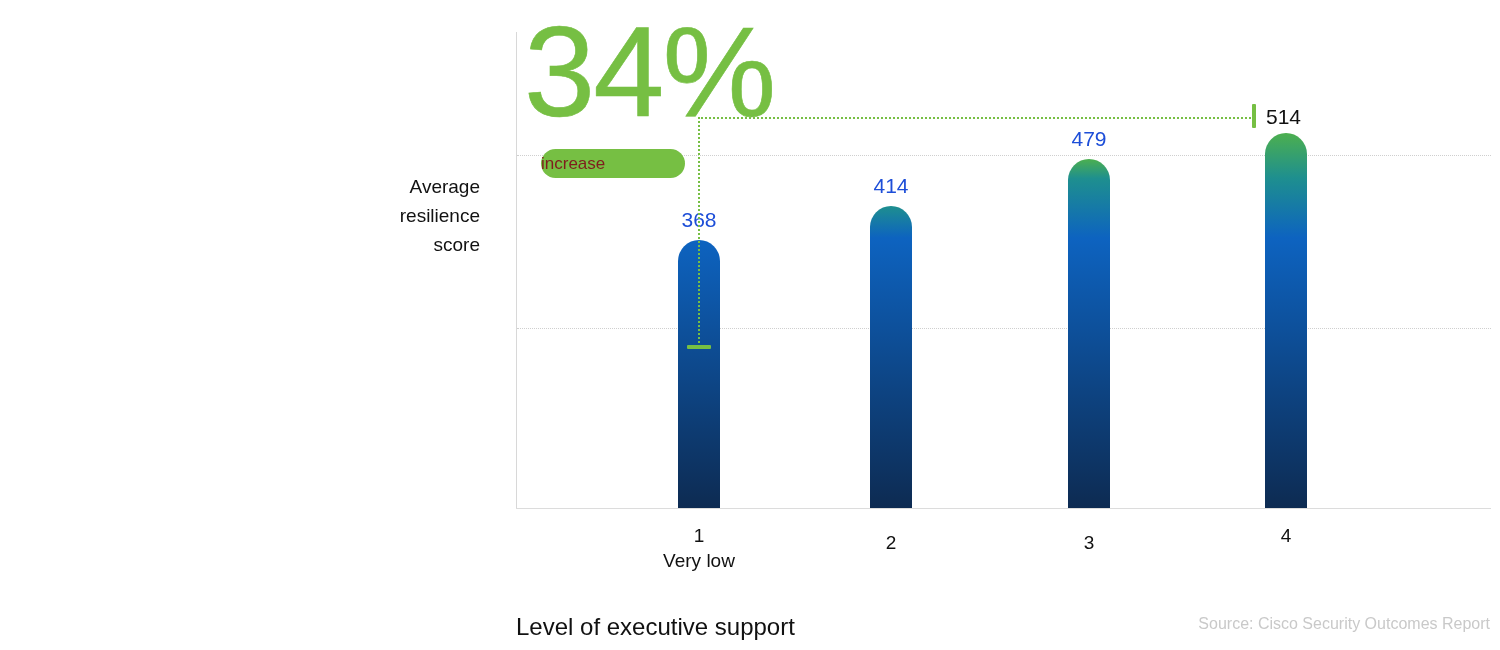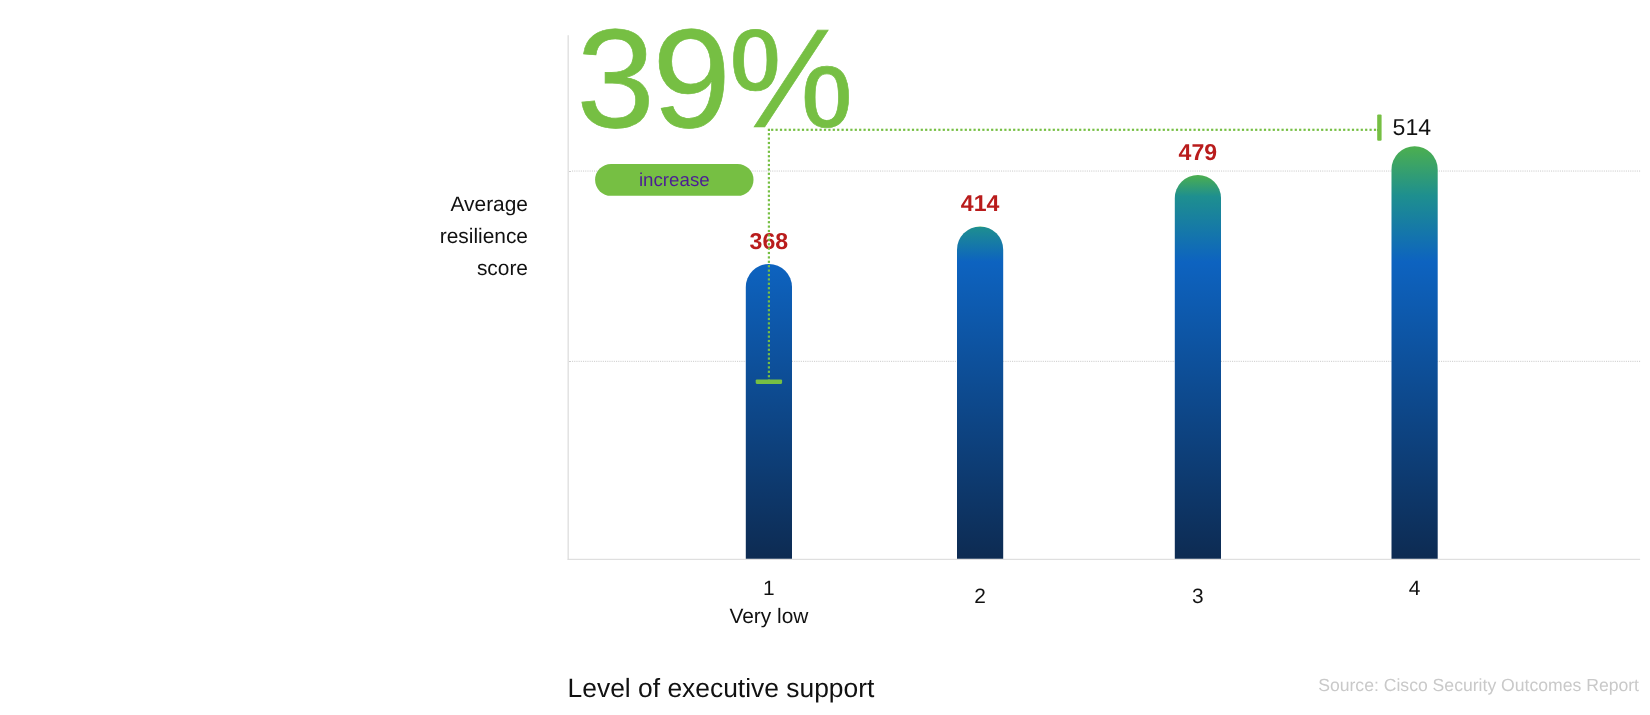--- a/index.html
+++ b/index.html
@@ -68,22 +68,21 @@
     border-top-left-radius: 21px;
     border-top-right-radius: 21px;
   }
 
   
   .bar-value {
     position: absolute;
     width: 120px;
     text-align: center;
     font-size: 21px;
-    color: #b91c1c;
-    font-weight: bold;
+    color: #1d4ed8;
   }
 
   
   .cat {
     position: absolute;
     width: 200px;
     text-align: center;
     font-size: 19px;
     color: #111111;
   }
@@ -103,24 +102,23 @@
     -webkit-text-stroke: 0.6px #76bf43;
   }
   .callout-pill {
     position: absolute;
     left: 541px;
     top: 149px;
     width: 144px;
     height: 29px;
     border-radius: 15px;
     background: #76bf43;
-    color: #4c1d95;
+    color: #7f1d1d;
     font-size: 17px;
     line-height: 29px;
-    text-align: center;
   }
 
   
   .conn-v {
     position: absolute;
     left: 698px;
     top: 117px;
     width: 0;
     height: 230px;
     border-left: 2px dotted #76bf43;
@@ -214,19 +212,19 @@
   <div class="cat" id="cat-3" style="left: 1186px; top: 524px;">
     <span class="num">4</span>
   </div>
 
   <div class="conn-cap-start"></div>
   <div class="conn-v"></div>
   <div class="conn-h"></div>
   <div class="conn-cap-end"></div>
   <div class="conn-end-value">514</div>
 
-  <div class="callout-pct">39%</div>
+  <div class="callout-pct">34%</div>
   <div class="callout-pill">increase</div>
 
   <div class="x-caption">Level of executive support</div>
   <div class="source">Source: Cisco Security Outcomes Report</div>
 
 </div>
 
 </body></html>

